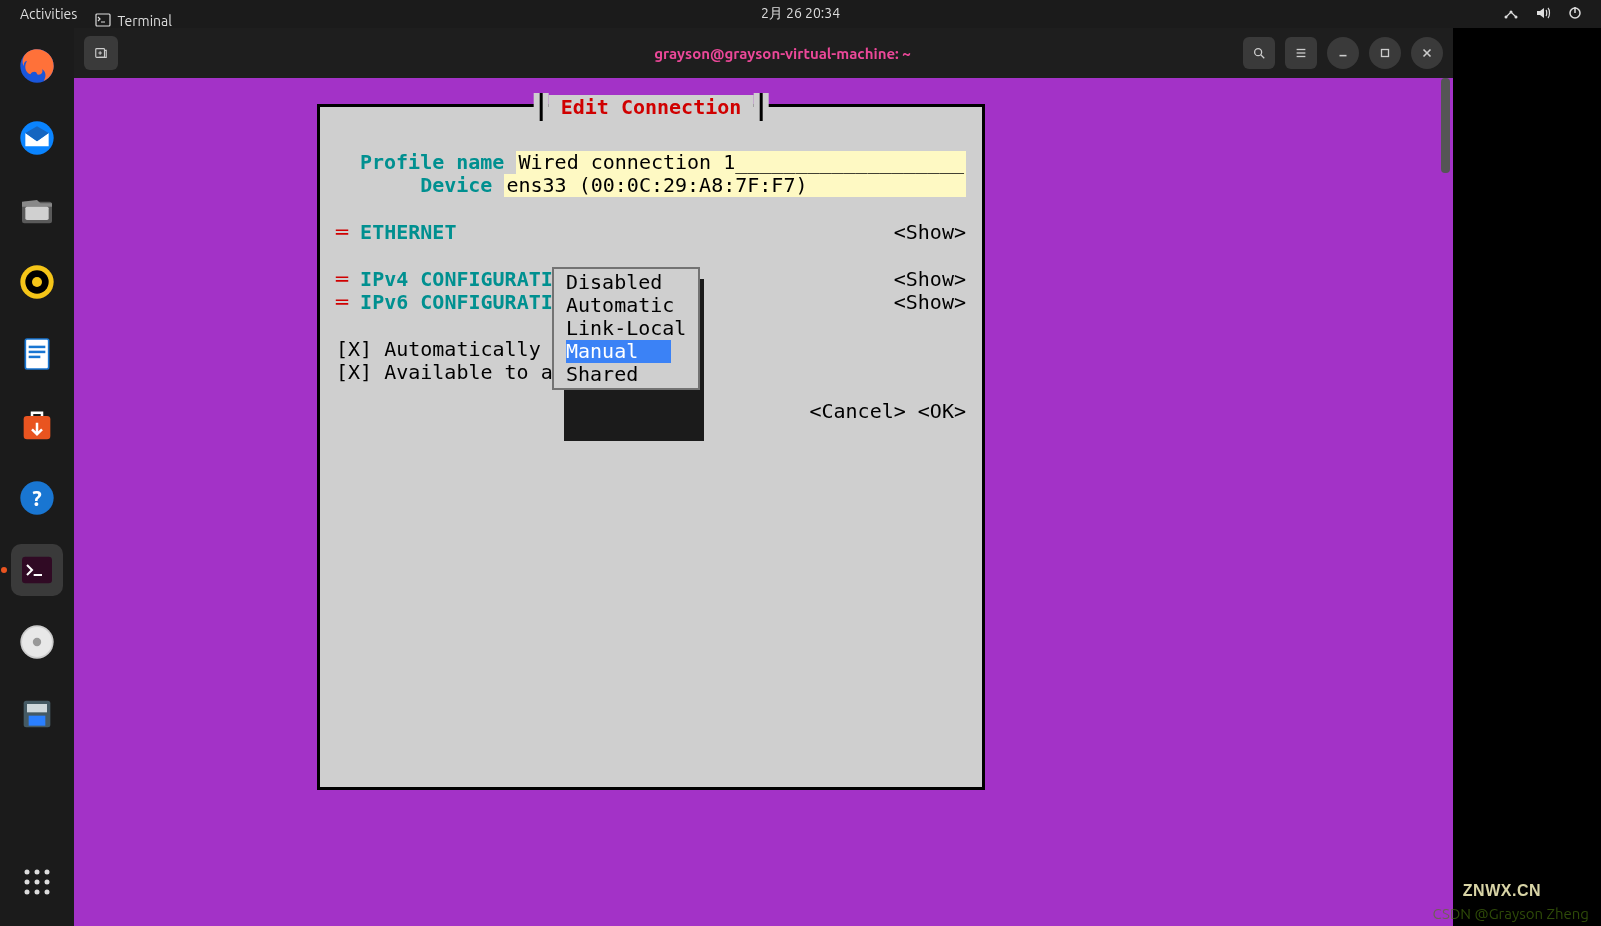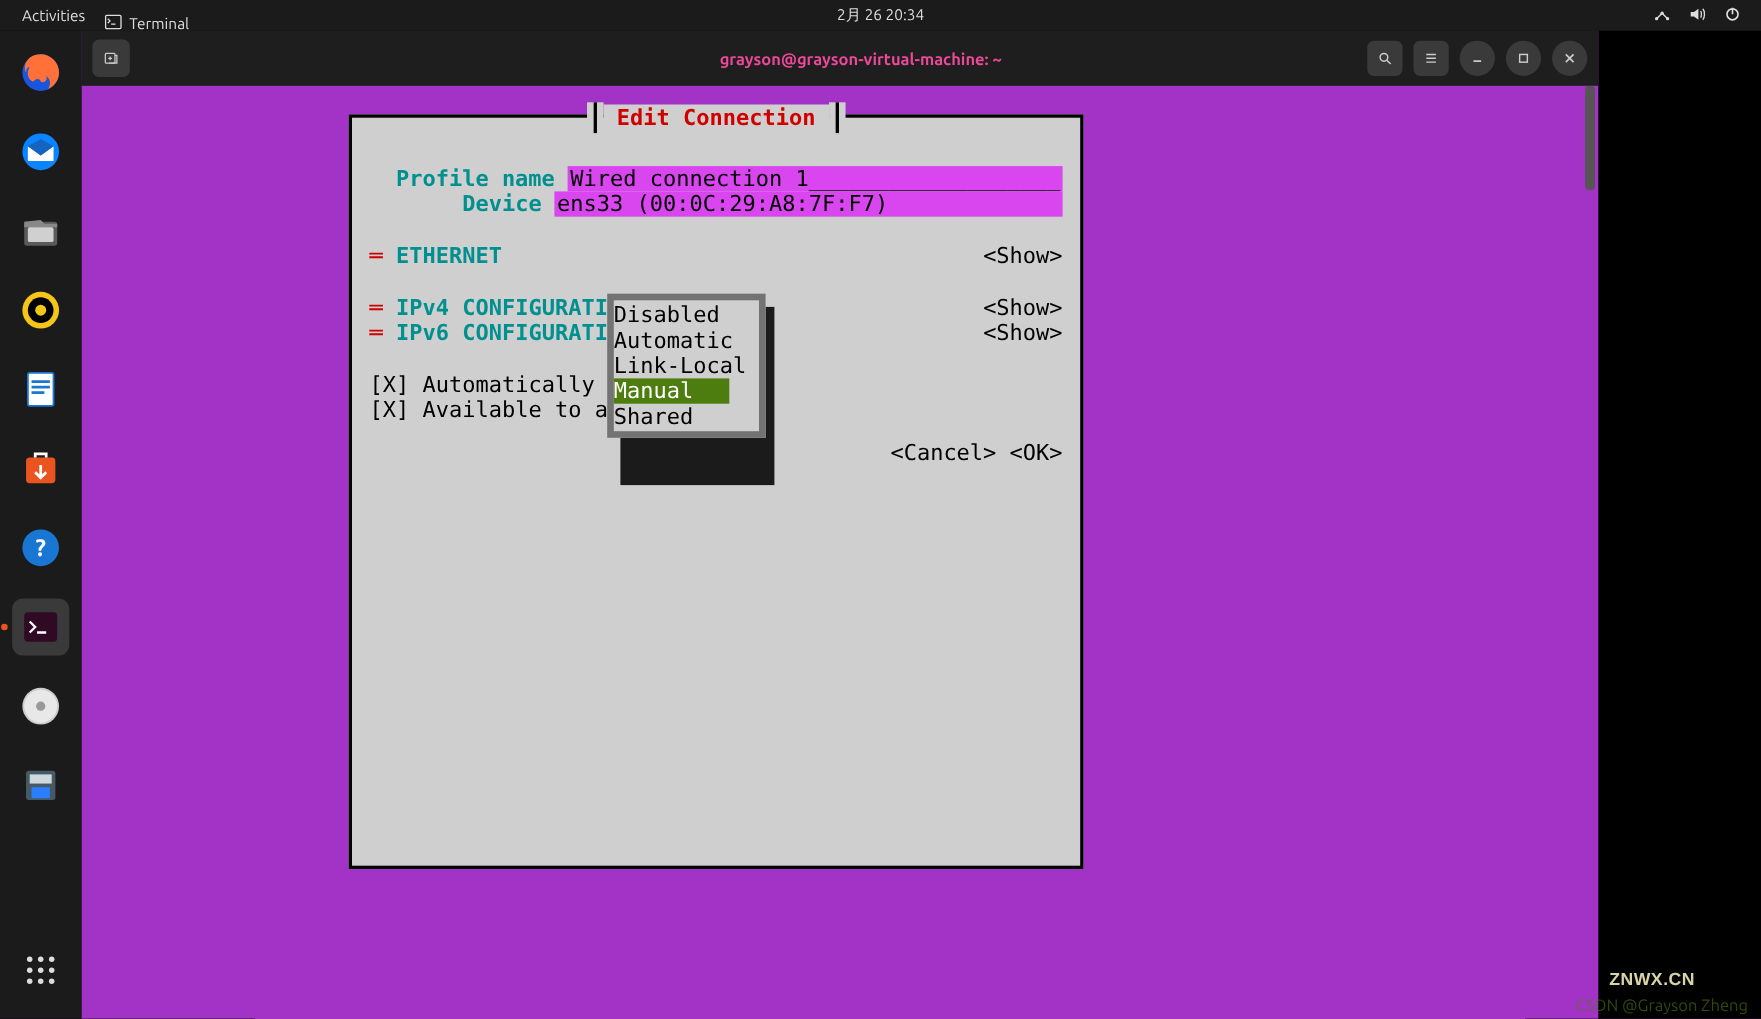--- a/index.html
+++ b/index.html
@@ -42,29 +42,29 @@
 .tui-shadow { position: absolute; top: 14px; left: 14px; width: 780px; height: 690px; background: rgba(0,0,0,0.35); z-index: -1; }
 .tui-title-wrap { position: absolute; top: -14px; left: 50%; transform: translateX(-50%); display: flex; align-items: center; }
 .tui-title-gap { background: #cfcfcf; padding: 0 6px; }
 .tui-title-border-l, .tui-title-border-r { width: 3px; height: 28px; background: #000; }
 .tui-title { font-family: "DejaVu Sans Mono", monospace; font-size: 20px; color: #d00000; font-weight: 600; padding: 0 6px; }
 
 .tui-content { position: absolute; top: 38px; left: 16px; right: 16px; bottom: 16px; font-family: "DejaVu Sans Mono", monospace; font-size: 20px; line-height: 23px; color: #000; }
 .tui-row { display: flex; white-space: pre; }
 .lbl-teal { color: #009090; font-weight: 600; }
 .lbl-red { color: #d00000; font-weight: 600; }
-.input-cell { background: #d946ef; color: #000; padding: 0 2px; }
+.input-cell { background: #fef9c3; color: #000; padding: 0 2px; }
 .show-btn { margin-left: auto; color: #000; }
 
 
 .popup-outer { position: absolute; top: 122px; left: 216px; z-index: 10; }
-.popup-box { position: relative; background: #cfcfcf; border: 6px solid #737373; padding: 2px 12px 2px 0; }
+.popup-box { position: relative; background: #cfcfcf; border: 2px solid #737373; padding: 2px 12px 2px 12px; }
 .popup-shadow { position: absolute; top: 12px; left: 12px; width: 140px; height: 162px; background: #1b1b1b; z-index: -1; }
 .popup-item { font-family: "DejaVu Sans Mono", monospace; font-size: 20px; line-height: 23px; color: #000; white-space: pre; }
-.popup-item.sel { background: #4d7c0f; color: #fff; display: inline-block; min-width: 105px; }
+.popup-item.sel { background: #3b82f6; color: #fff; display: inline-block; min-width: 105px; }
 
 
 .watermark1 { position: absolute; right: 60px; bottom: 26px; color: #fef9c3; font-size: 16px; font-weight: 600; letter-spacing: 0.5px; opacity: 0.85; font-family: sans-serif; }
 .watermark2 { position: absolute; right: 12px; bottom: 4px; color: #4d7c0f; font-size: 15px; opacity: 0.6; }
 </style>
 </head>
 <body>
 
 <div class="topbar">
   <div class="left">

